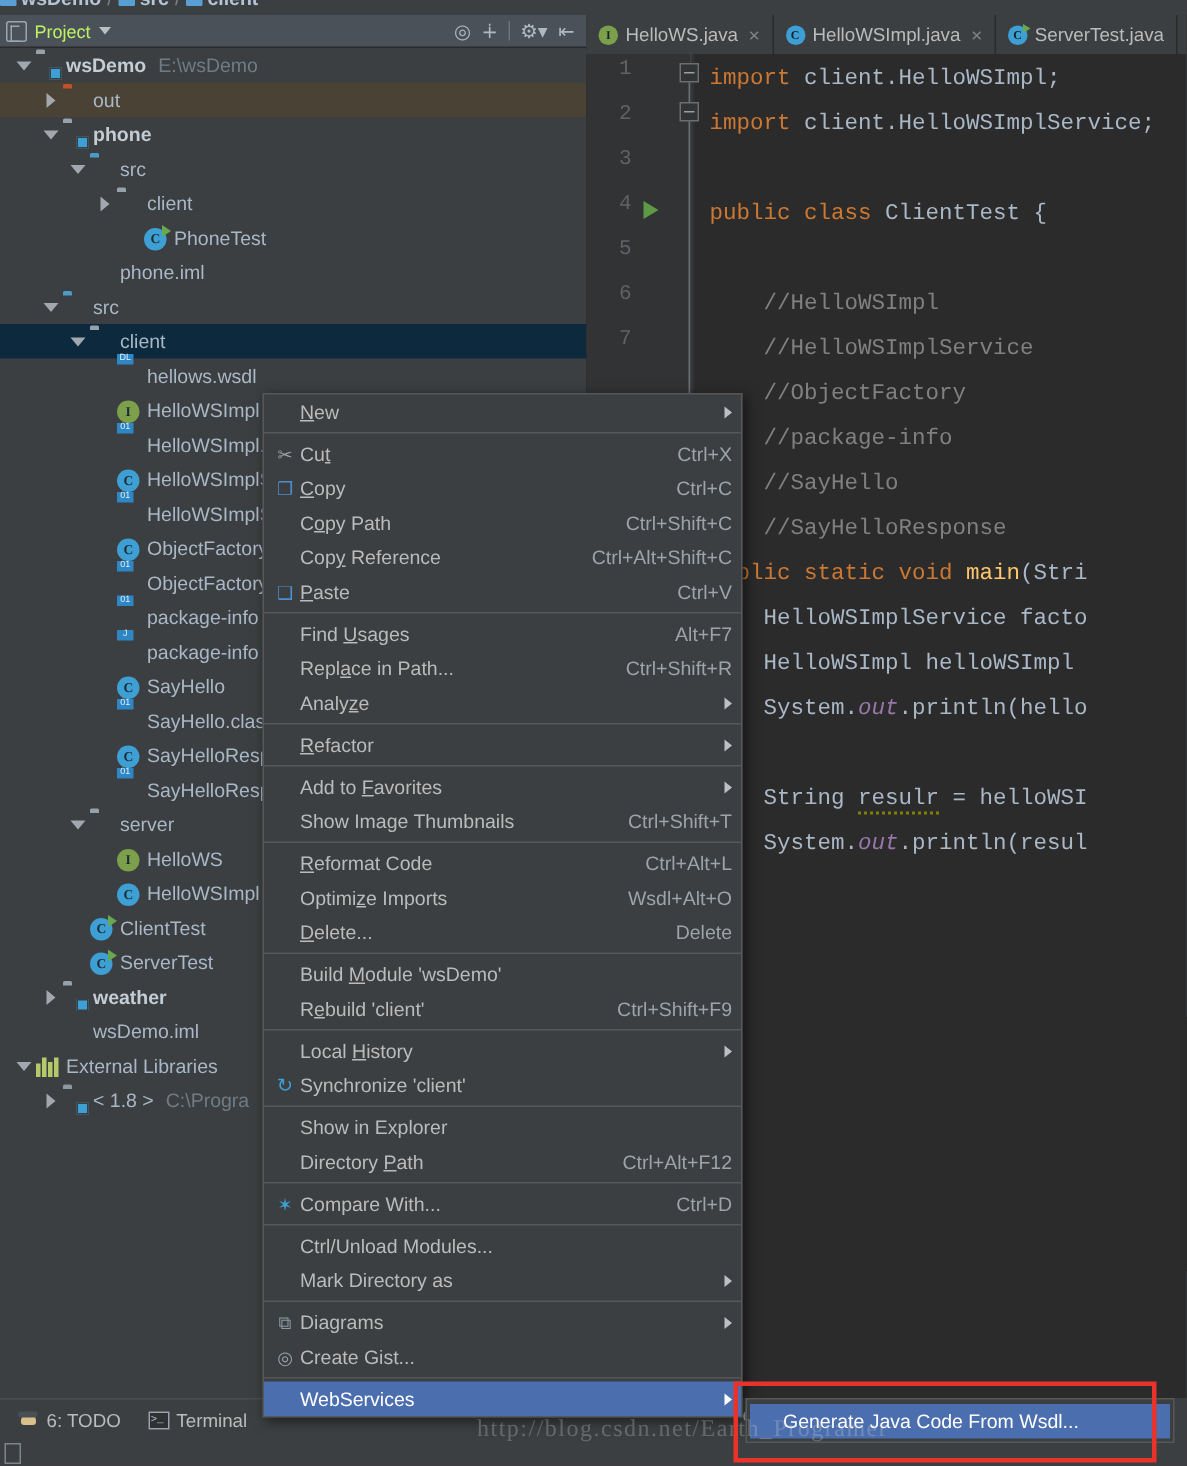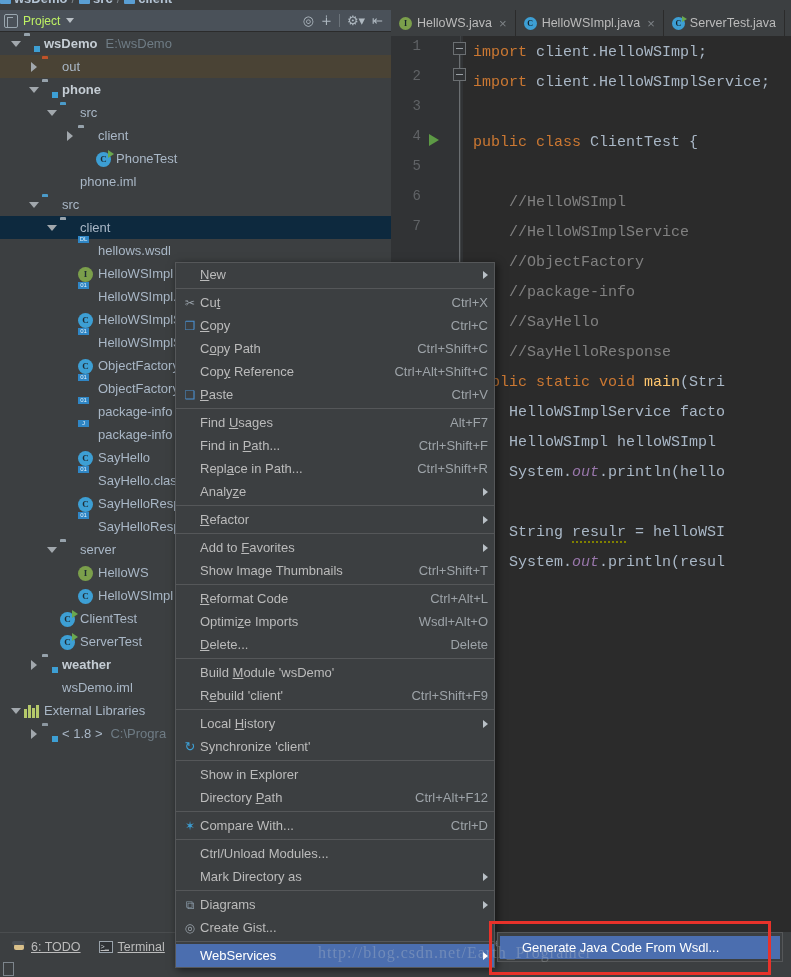--- a/index.html
+++ b/index.html
@@ -268,21 +268,21 @@
   }
   .editor-crumb .sep { padding: 0 5px; color: #6f7780; }
 
   
   .statusbar {
     position: absolute; left: 0; top: 932px; width: 391px; height: 28px;
     background: #3c3f41; border-top: 1px solid #4a4d4f;
     display: flex; align-items: center; gap: 18px; padding-left: 12px;
     font-size: 12.5px; color: #bbbbbb; z-index: 20;
   }
-  .sb-item { display: flex; align-items: center; gap: 5px; text-decoration: underline; }
+  .sb-item { display: flex; align-items: center; gap: 5px; }
   .sb-todo-ic { width: 14px; height: 14px; position: relative; }
   .sb-todo-ic::before{
     content:""; position:absolute; left:2px; top:3px; width:10px; height:7px;
     background:#d9c08a; border-radius:4px 4px 2px 2px;
   }
   .sb-todo-ic::after{
     content:""; position:absolute; left:0px; top:1px; width:13px; height:4px;
     background:#4a4f55; border-radius:3px;
   }
   .sb-term-ic {
@@ -630,25 +630,20 @@
         <span class="mi-key">Ctrl+V</span>
       </div>
       <div class="msep"></div>
       <div class="mi">
         <span class="mi-ic"></span>
         <span class="mi-lab">Find <span class="u">U</span>sages</span>
         <span class="mi-key">Alt+F7</span>
       </div>
       <div class="mi">
         <span class="mi-ic"></span>
-        <span class="mi-lab">Find in <span class="u">P</span>ath...</span>
-        <span class="mi-key">Ctrl+Shift+F</span>
-      </div>
-      <div class="mi">
-        <span class="mi-ic"></span>
         <span class="mi-lab">Repl<span class="u">a</span>ce in Path...</span>
         <span class="mi-key">Ctrl+Shift+R</span>
       </div>
       <div class="mi">
         <span class="mi-ic"></span>
         <span class="mi-lab">Analy<span class="u">z</span>e</span>
         <span class="mi-arrow"></span>
       </div>
       <div class="msep"></div>
       <div class="mi">

